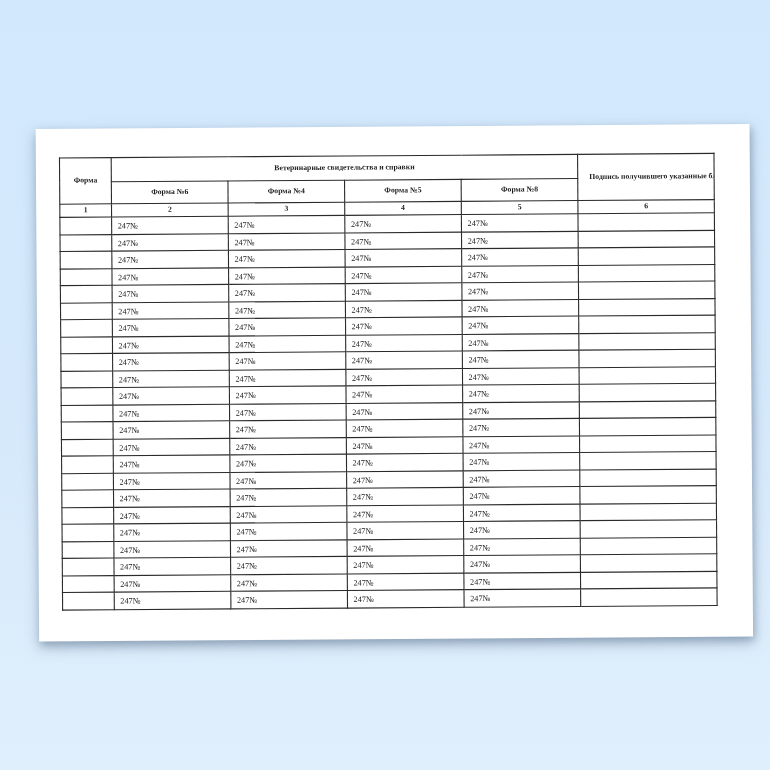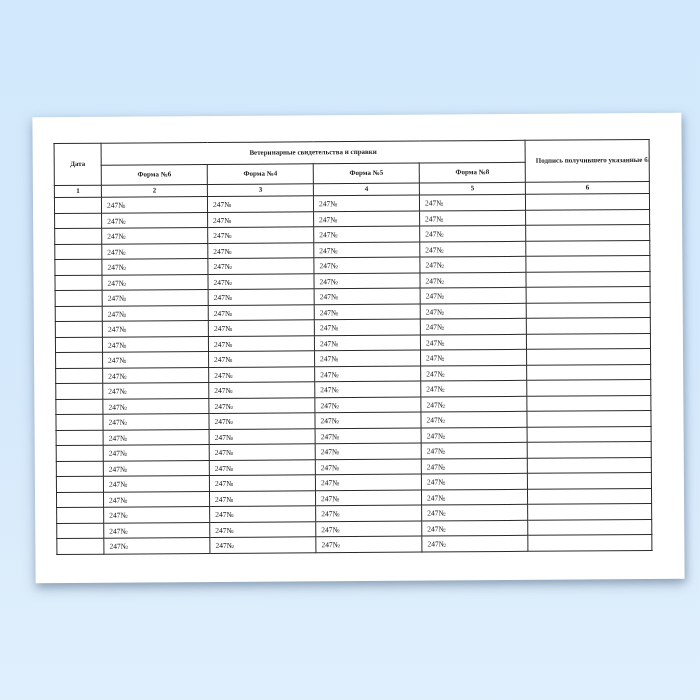--- a/index.html
+++ b/index.html
@@ -76,21 +76,21 @@
       <colgroup>
         <col style="width:47px">
         <col style="width:106px">
         <col style="width:106px">
         <col style="width:106px">
         <col style="width:106px">
         <col style="width:124px">
       </colgroup>
       <thead>
         <tr class="hdr-top">
-          <td rowspan="2">Дата</td>
+          <td rowspan="2">Форма</td>
           <td colspan="4">Ветеринарные свидетельства и справки</td>
           <td rowspan="2" class="signature-head">Подпись получившего указанные бланки</td>
         </tr>
         <tr class="hdr-forms">
           <td>Форма №6</td>
           <td>Форма №4</td>
           <td>Форма №5</td>
           <td>Форма №8</td>
         </tr>
         <tr class="hdr-nums">

